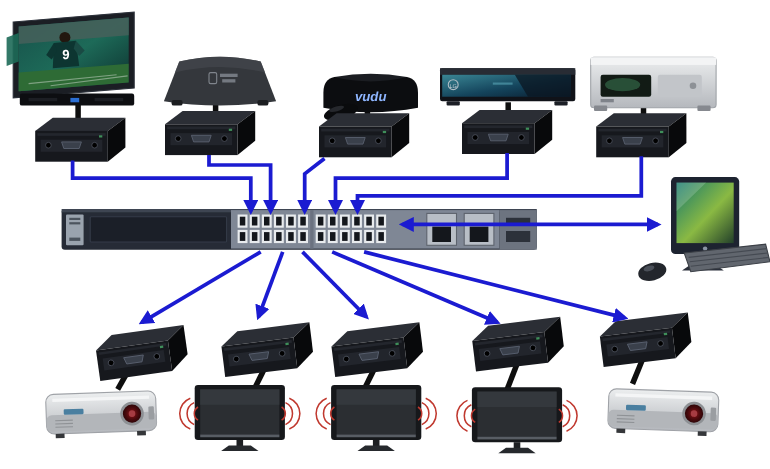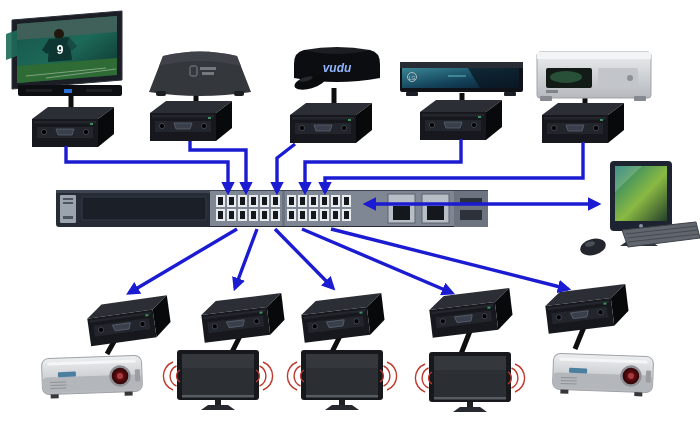--- a/index.html
+++ b/index.html
@@ -130,21 +130,21 @@
       <g opacity="0.75">
         <rect x="44" y="22" width="7" height="10" rx="1.5" fill="none" stroke="#9aa0a8" stroke-width="1"></rect>
         <rect x="54" y="23" width="16" height="3" fill="#8a9098"></rect>
         <rect x="56" y="28" width="12" height="3" fill="#8a9098"></rect>
       </g>
       <rect x="10" y="47" width="10" height="5" rx="2" fill="#1b1d20"></rect>
       <rect x="88" y="47" width="10" height="5" rx="2" fill="#1b1d20"></rect>
     </svg>
   </div>
 
-  <div class="dev" style="left:286px;top:32px;width:102px;height:62px">
+  <div class="dev" style="left:286px;top:52px;width:102px;height:62px">
     <svg width="102" height="62" viewBox="0 0 102 62">
       <path d="M8,32 Q8,20 18,18 L84,18 Q94,20 94,32 L94,46 Q51,54 8,46 Z" fill="#0c0d10"></path>
       <path d="M18,18 Q51,12 84,18 Q51,26 18,18 Z" fill="#1b1d22"></path>
       <text x="51" y="40" text-anchor="middle" font-size="12" font-style="italic" font-weight="bold" fill="#8fb6ff">vudu</text>
       <ellipse cx="24" cy="50" rx="16" ry="6.5" fill="#0a0b0d" transform="rotate(-16 24 50)"></ellipse>
       <ellipse cx="20" cy="47" rx="7" ry="2.2" fill="#26282d" transform="rotate(-16 20 47)"></ellipse>
     </svg>
   </div>
 
   <div class="dev" style="left:398px;top:56px;width:127px;height:44px">

